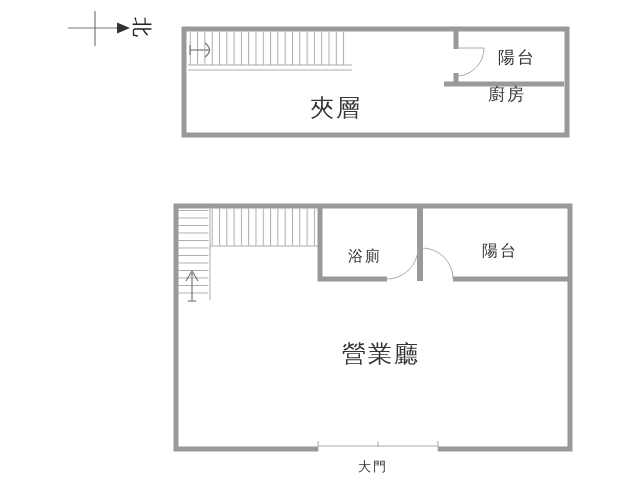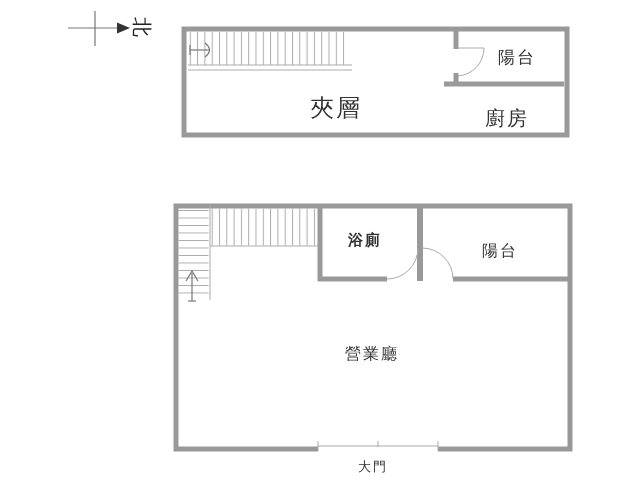--- a/index.html
+++ b/index.html
@@ -24,24 +24,24 @@
   .lbl{
     position:absolute;z-index:3;
     transform:translate(-50%,-50%);
     font-family:"DejaVu Serif","Liberation Serif",serif;
     color:var(--ink);
     white-space:nowrap;
     letter-spacing:2px;
   }
   .lbl-mezzanine{left:336px;top:108px;font-size:24px;}
   .lbl-balcony-up{left:517px;top:57px;font-size:17px;}
-  .lbl-kitchen{left:507px;top:118px;font-size:20px;}
-  .lbl-bathroom{left:365px;top:240px;font-size:15px;font-weight:bold;}
+  .lbl-kitchen{left:507px;top:94px;font-size:17px;}
+  .lbl-bathroom{left:365px;top:256px;font-size:15px;}
   .lbl-balcony-low{left:500px;top:251px;font-size:16px;}
-  .lbl-hall{left:372px;top:354px;font-size:16px;}
+  .lbl-hall{left:381px;top:354px;font-size:24px;}
   .lbl-maindoor{left:373px;top:467px;font-size:13px;}
   .lbl-north{
     left:141px;top:27px;font-size:20px;color:#222222;
     transform:translate(-50%,-50%) rotate(90deg);
     font-family:"DejaVu Sans","Liberation Sans",sans-serif;
     letter-spacing:0;
   }
   .watermark{
     position:absolute;z-index:2;
     left:148px;top:209px;

